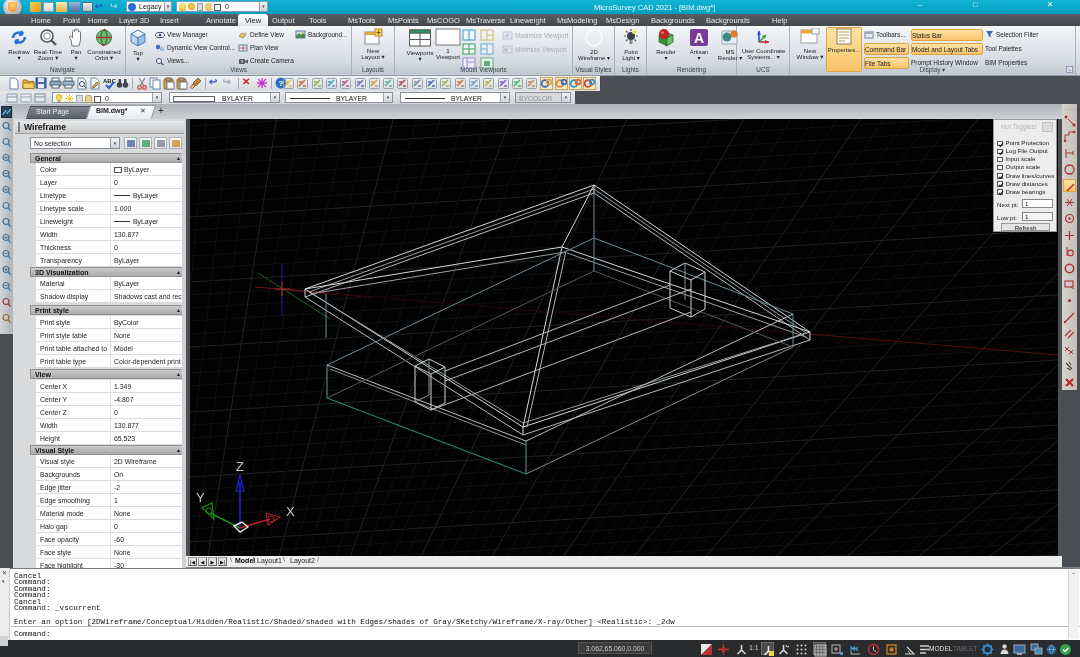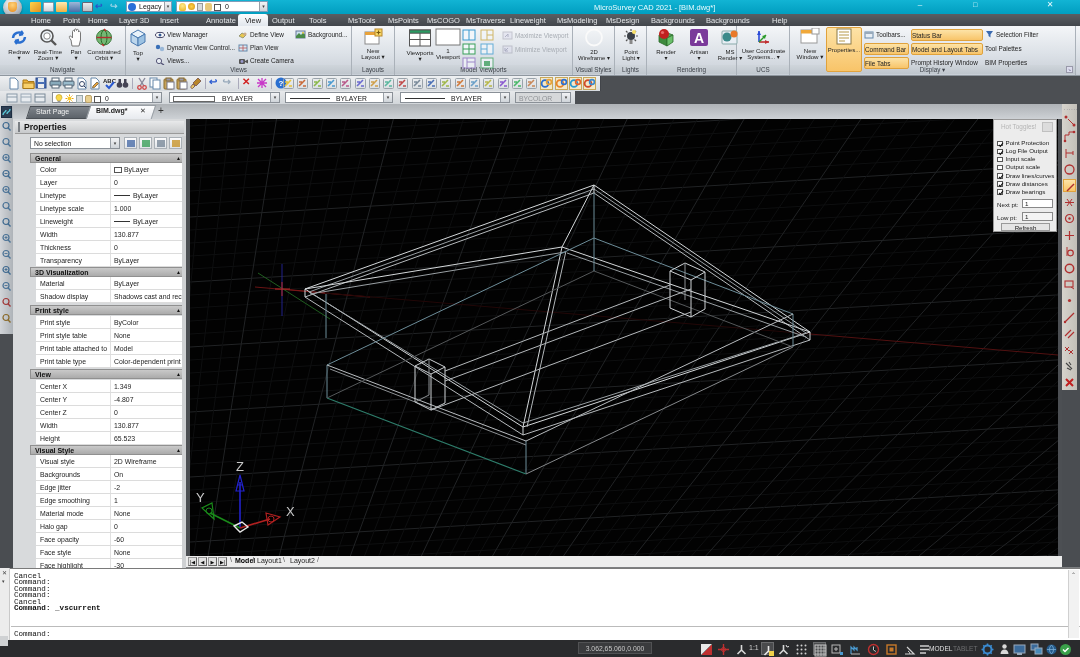--- a/index.html
+++ b/index.html
@@ -658,21 +658,21 @@
         <path d="M3,3 l6,6 M6,2 l2,3 M4,8 l4,2" stroke="#444" stroke-width="1.1"></path>
       </svg></div>
     <div style="position:absolute;left:1px;top:271.40000000000003px;width:13px;height:13px;"><svg width="13" height="13" viewBox="0 0 13 13">
         <path d="M3,3 L10,10 M10,3 L3,10" stroke="#c02020" stroke-width="2"></path>
       </svg></div>
   </div>
 
 <div class="abs" id="props">
     <div class="abs" style="left:2px;top:2px;width:169px;height:13px;background:linear-gradient(#e8e9ea,#c7c9cb);border-bottom:1px solid #9a9a9a;">
       <span style="position:absolute;left:3px;top:1px;width:2px;height:10px;background:#7b7f84;"></span>
-      <span style="position:absolute;left:9px;top:1px;font-size:8.6px;font-weight:bold;color:#141414;">Properties</span>
+      <span style="position:absolute;left:9px;top:1px;font-size:8.6px;font-weight:bold;color:#141414;">Wireframe</span>
     </div>
     <div class="abs" style="left:17px;top:18px;width:90px;height:12px;background:#fff;border:1px solid #8a9097;font-size:6.8px;color:#222;line-height:11px;padding-left:3px;">No selection<span class="cArr" style="line-height:10px;">▾</span></div>
     <div class="abs" style="left:111px;top:18px;width:13px;height:12px;background:linear-gradient(#fcfcfd,#dfe3e7);border:1px solid #aab0b6;">
       <span style="position:absolute;left:2px;top:2px;width:8px;height:7px;background:#4a6da8;opacity:.8;"></span>
     </div>
     <div class="abs" style="left:126px;top:18px;width:13px;height:12px;background:linear-gradient(#fcfcfd,#dfe3e7);border:1px solid #aab0b6;">
       <span style="position:absolute;left:2px;top:2px;width:8px;height:7px;background:#3aa05a;opacity:.8;"></span>
     </div>
     <div class="abs" style="left:141px;top:18px;width:13px;height:12px;background:linear-gradient(#fcfcfd,#dfe3e7);border:1px solid #aab0b6;">
       <span style="position:absolute;left:2px;top:2px;width:8px;height:7px;background:#7a8a9a;opacity:.8;"></span>
@@ -1083,21 +1083,22 @@
     <span class="abs" style="left:131px;top:0px;color:#555;">/</span>
   </div>
 <div class="abs" style="left:186px;top:567px;width:894px;height:2px;background:#7d7f81;"></div>
 
 <div class="abs" id="cmd">
     <div class="cline" style="top:2.5px;">Cancel</div>
     <div class="cline" style="top:9px;">Command:</div>
     <div class="cline" style="top:15.5px;">Command:</div>
     <div class="cline" style="top:22px;">Command:</div>
     <div class="cline" style="top:28.5px;">Cancel</div>
-    <div class="cline" style="top:35px;font-weight:bold;">Command: _vscurrent</div>
+    <div class="cline" style="top:35px;">Command: _vscurrent</div>
+    <div class="cline" style="top:48.5px;">Enter an option [2DWireframe/Conceptual/Hidden/Realistic/Shaded/shaded with Edges/shades of Gray/SKetchy/Wireframe/X-ray/Other] &lt;Realistic&gt;: _2dw</div>
     <div class="abs" style="left:11px;top:57px;width:1069px;height:1px;background:#bbb;"></div>
     <div class="cline" style="top:61px;">Command:</div>
   </div>
 <div class="abs" id="cmdgut">
     <span class="abs" style="left:2px;top:1px;font-size:6px;color:#444;">✕</span>
     <span class="abs" style="left:2px;top:10px;font-size:5px;color:#444;">▾</span>
   </div>
 <div class="abs" style="left:1068px;top:570px;width:11px;height:68px;background:#f2f2f2;border-left:1px solid #d0d0d0;">
     <span style="position:absolute;left:2px;top:1px;font-size:6px;color:#555;">⌃</span>
   </div>

